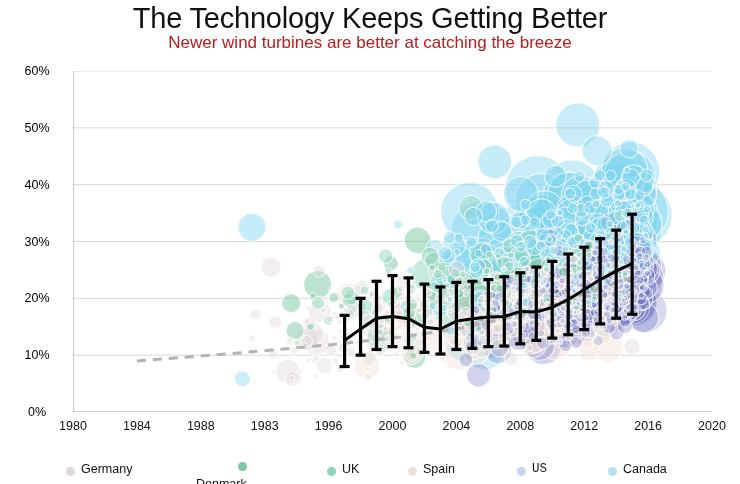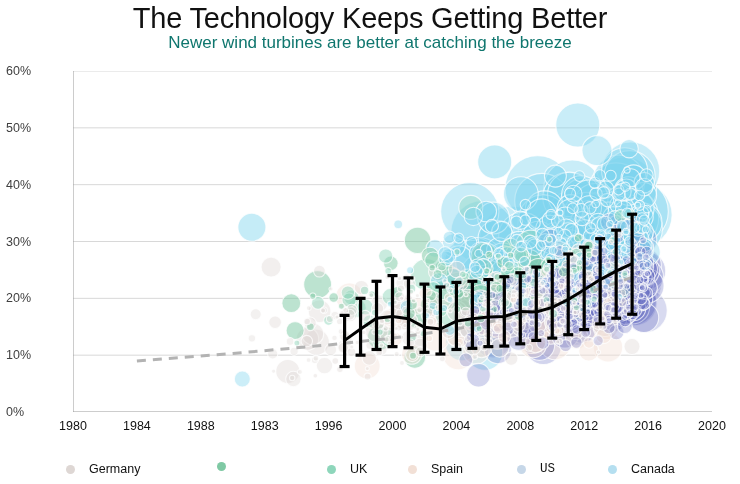--- a/index.html
+++ b/index.html
@@ -16,21 +16,21 @@
   #title {
     position: absolute; top: 2px; left: 0; width: 740px;
     text-align: center;
     font-size: 29px; font-weight: 400; color: #111;
     letter-spacing: -0.2px;
     white-space: nowrap;
   }
   #subtitle {
     position: absolute; top: 33px; left: 0; width: 740px;
     text-align: center;
-    font-size: 17px; font-weight: 400; color: #0f766e;
+    font-size: 17px; font-weight: 400; color: #b91c1c;
     white-space: nowrap;
   }
 
   
   #plot {
     position: absolute;
     left: 73px; top: 71px;
     width: 639px; height: 341px;
   }
   #plot svg { display: block; }
@@ -38,40 +38,40 @@
   
   #annotation {
     position: absolute; left: 84px; top: 76px;
     font-size: 12.5px; color: #222; line-height: 1.35;
     white-space: pre-line;
   }
 
   
   .ytick {
     position: absolute; right: 0; width: 62px;
-    text-align: left;
-    font-size: 12.5px; color: #404040;
+    text-align: center;
+    font-size: 12.5px; color: #000000;
     transform: translateY(-50%);
   }
   #yaxis-labels { position: absolute; left: 0; top: 0; width: 68px; height: 484px; }
   #xaxis-labels { position: absolute; left: 0; top: 419px; width: 740px; height: 20px; }
   .xtick {
     position: absolute; top: 0;
     font-size: 12.5px; color: #111;
     transform: translateX(-50%);
     white-space: nowrap;
   }
 
   
   #legend {
     position: absolute; left: 0; top: 462px; width: 740px; height: 22px;
   }
   .legend-item {
     position: absolute; top: 0;
-    display: flex; align-items: center; gap: 14px;
+    display: flex; align-items: flex-end; gap: 6px;
     font-size: 12.5px; color: #111;
     white-space: nowrap;
   }
   .legend-swatch {
     width: 9px; height: 9px; border-radius: 50%;
     display: inline-block; flex: 0 0 auto;
   }
 </style>
 </head>
 <body>

